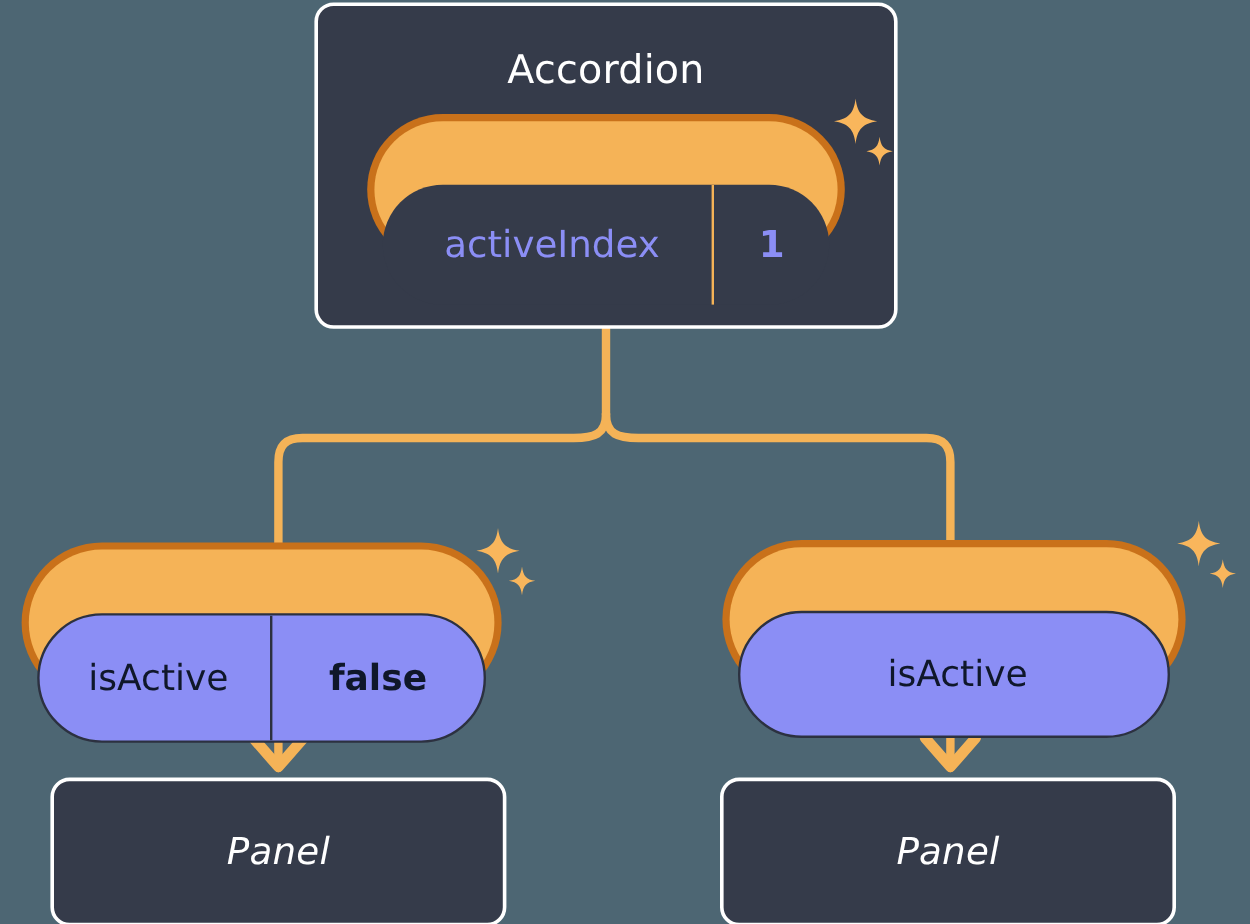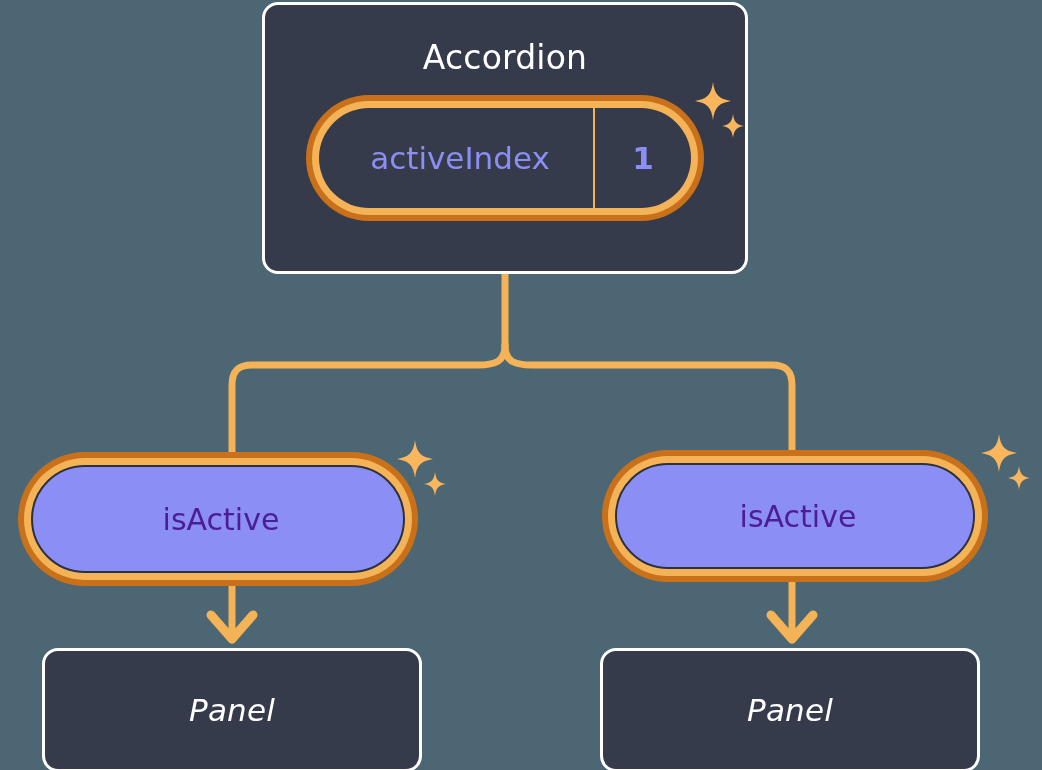--- a/index.html
+++ b/index.html
@@ -89,20 +89,21 @@
     height: 100%;
     width: 100%;
   }
   .pill-inner {
     border-radius: 999px;
     height: 100%;
     width: 100%;
     display: flex;
     align-items: stretch;
     overflow: hidden;
+    margin-top: 46px;
   }
 
   .pill-key, .pill-val {
     display: flex;
     align-items: center;
     justify-content: center;
     white-space: nowrap;
   }
   .pill-key { flex: 1 1 auto; }
   .pill-val { flex: 0 0 auto; }
@@ -117,21 +118,21 @@
     width: 98px;
     border-left: 2px solid #f5b357;
   }
 
   
   .pill-purple .pill-inner {
     background: #8b8ef5;
     border: 2px solid #2c3140;
   }
   .pill-purple .pill-key,
-  .pill-purple .pill-val { color: #4c1d95; font-size: 30px; }
+  .pill-purple .pill-val { color: #0f172a; font-size: 30px; }
   .pill-purple .pill-key { font-weight: 400; padding: 0 14px 0 20px; }
   .pill-purple .pill-val {
     font-weight: 700;
     border-left: 2px solid #2c3140;
   }
 
   #pill-active-index { left: 306px; top: 95px;  width: 398px; height: 126px; }
   #pill-is-active-left  { left: 18px;  top: 452px; width: 400px; height: 134px; }
   #pill-is-active-right { left: 602px; top: 450px; width: 386px; height: 132px; }
 
@@ -188,20 +189,21 @@
 
   <svg class="sparkle-group" id="sparkle-accordion" width="56" height="62" viewBox="0 0 56 62">
     <path fill="#f9b65c" d="M23 0 C24.5 12.5 29 17 41 19 C29 21 24.5 25.5 23 38 C21.5 25.5 17 21 5 19 C17 17 21.5 12.5 23 0 Z"></path>
     <path fill="#f9b65c" d="M43 32 C44 40 46.6 42.8 54 44 C46.6 45.2 44 48 43 56 C42 48 39.4 45.2 32 44 C39.4 42.8 42 40 43 32 Z"></path>
   </svg>
 
   <div class="pill-outer pill-purple" id="pill-is-active-left">
     <div class="pill-mid">
       <div class="pill-inner">
         <span class="pill-key">isActive</span>
+        <span class="pill-val">false</span>
       </div>
     </div>
   </div>
 
   <svg class="sparkle-group" id="sparkle-left-pill" width="56" height="62" viewBox="0 0 56 62">
     <path fill="#f9b65c" d="M23 0 C24.5 12.5 29 17 41 19 C29 21 24.5 25.5 23 38 C21.5 25.5 17 21 5 19 C17 17 21.5 12.5 23 0 Z"></path>
     <path fill="#f9b65c" d="M43 32 C44 40 46.6 42.8 54 44 C46.6 45.2 44 48 43 56 C42 48 39.4 45.2 32 44 C39.4 42.8 42 40 43 32 Z"></path>
   </svg>
 
   <div class="card panel-card" id="panel-left">

